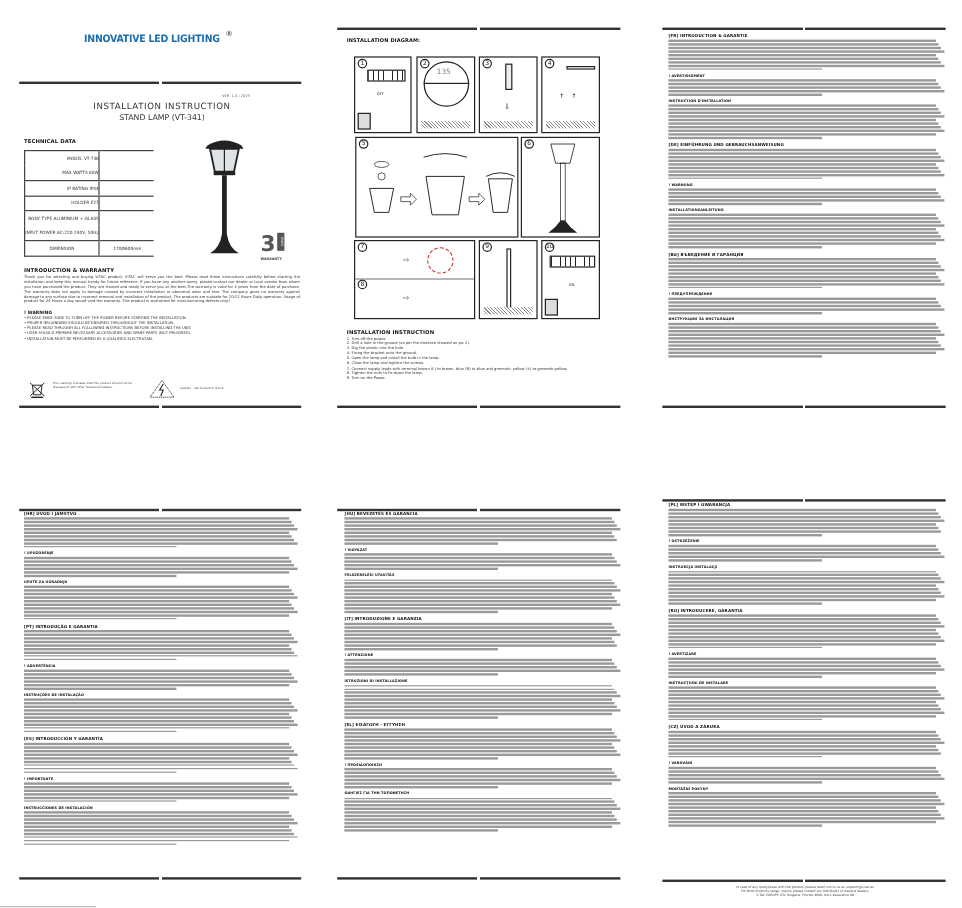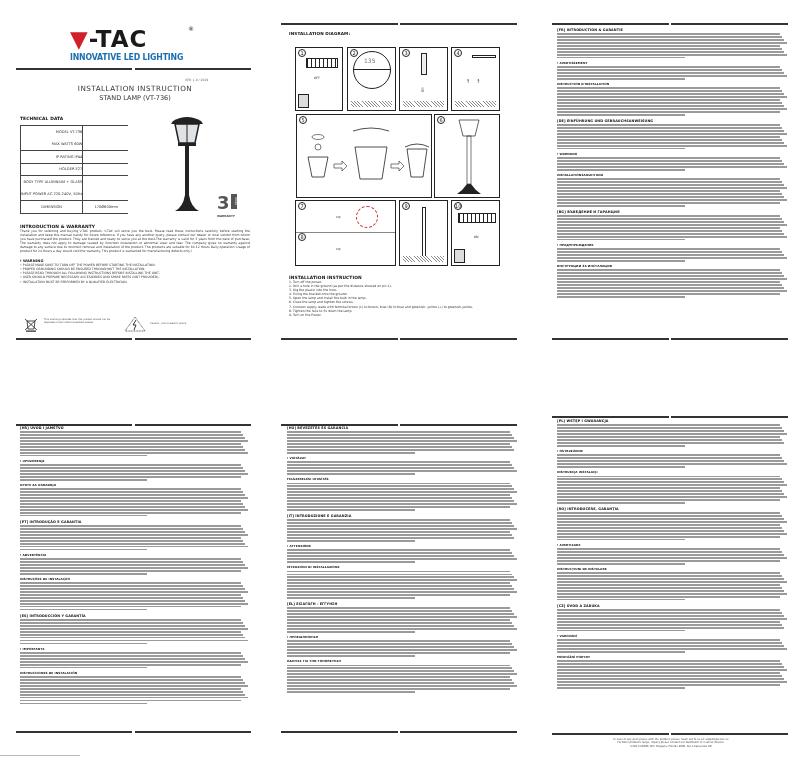--- a/index.html
+++ b/index.html
@@ -34,28 +34,27 @@
 .hatch{position:absolute;left:3px;right:3px;bottom:3px;height:6px;background:repeating-linear-gradient(45deg,#888 0 .6px,#fff .6px 2px)}
 .col{position:absolute}
 .sec{margin-bottom:3.5px}
 .footer{position:absolute;left:540px;top:738px;width:262px;text-align:center;font-size:2.6px;line-height:3.3px;color:#444}
 .sym{position:absolute}
 </style>
 </head>
 <body>
 
 <div class="logo">
-  <div class="logo-main"><span class="v">▼</span><span>-TAC</span></div>
   <span class="logo-reg">®</span>
   <div class="logo-tag">INNOVATIVE LED LIGHTING</div>
 </div>
 <div class="rule gap" style="left:16px;top:68px;width:235px"></div>
 <div class="ver">VER. 1.0 / 2019</div>
 <div class="title1">INSTALLATION  INSTRUCTION</div>
-<div class="title2">STAND LAMP (VT-736)</div>
+<div class="title2">STAND LAMP (VT-341)</div>
 
 <div class="h" style="position:absolute;left:20px;top:116px">TECHNICAL DATA</div>
 <table class="tech">
   <tbody>
       <tr>
         <td class="k">MODEL VT-736</td>
         <td class="v"></td>
       </tr>
   <tr class="b">
         <td class="k">MAX WATTS 60W</td>

